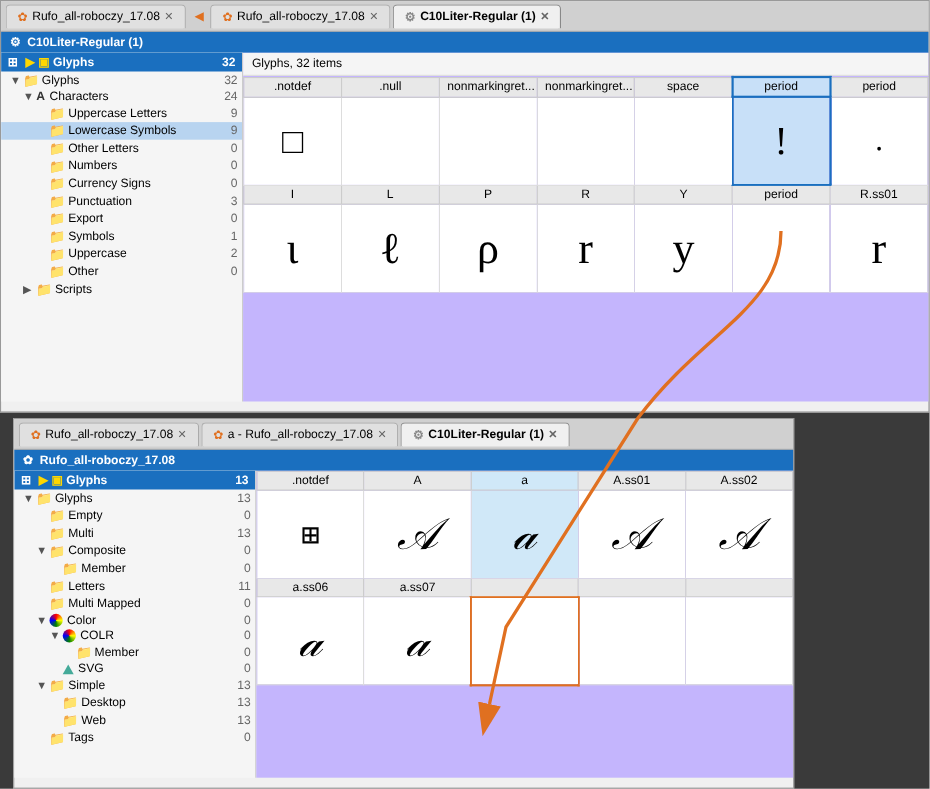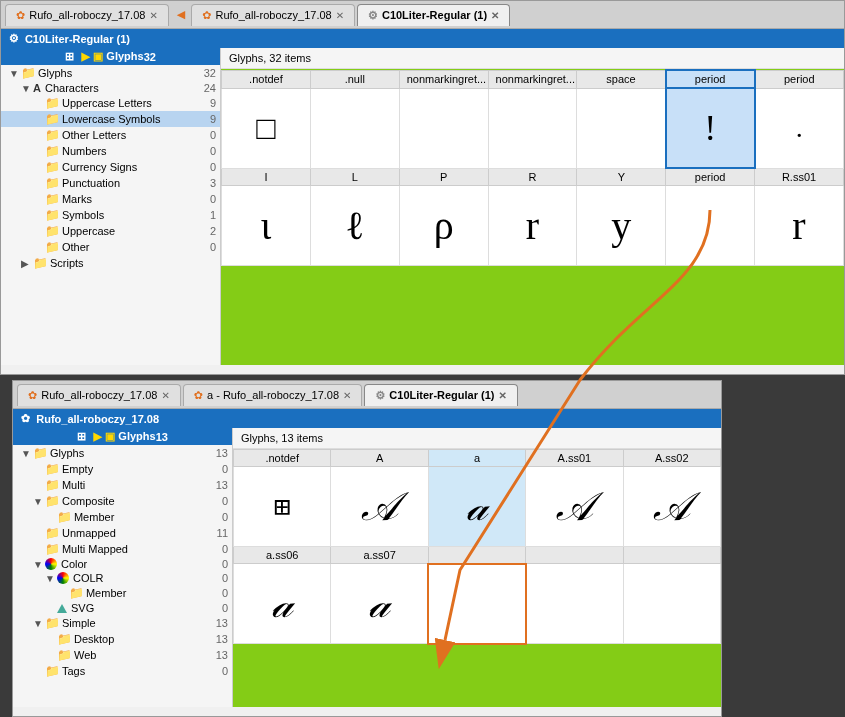--- a/index.html
+++ b/index.html
@@ -90,21 +90,21 @@
       overflow-y: auto;
     }
 
     .tree-header {
       background: #1a6fbf;
       color: white;
       padding: 2px 6px;
       font-size: 11px;
       font-weight: bold;
       display: flex;
-      justify-content: center;
+      justify-content: space-between;
       align-items: center;
     }
 
     .tree-item {
       display: flex;
       align-items: center;
       padding: 1px 4px;
       cursor: pointer;
       font-size: 11px;
       gap: 2px;
@@ -123,21 +123,21 @@
     }
 
     .folder-icon { color: #e8a000; font-size: 12px; }
     .folder-icon-blue { color: #3a8fd0; font-size: 12px; }
     .expand-icon { font-size: 10px; color: #555; width: 10px; }
 
     
     .glyph-panel {
       flex: 1;
       overflow: auto;
-      background: #84cc16;
+      background: #c4b5fd;
     }
 
     .glyph-title {
       padding: 4px 8px;
       font-size: 11px;
       background: #f5f5f5;
       border-bottom: 1px solid #ddd;
     }
 
     .glyph-table {
@@ -275,21 +275,21 @@
       </div>
       <div class="tree-item tree-indent-3">
         <span class="expand-icon"> </span>
         <span class="folder-icon">📁</span>
         <span>Punctuation</span>
         <span class="tree-count">3</span>
       </div>
       <div class="tree-item tree-indent-3">
         <span class="expand-icon"> </span>
         <span class="folder-icon">📁</span>
-        <span>Marks</span>
+        <span>Export</span>
         <span class="tree-count">0</span>
       </div>
       <div class="tree-item tree-indent-3">
         <span class="expand-icon"> </span>
         <span class="folder-icon">📁</span>
         <span>Symbols</span>
         <span class="tree-count">1</span>
       </div>
       <div class="tree-item tree-indent-3">
         <span class="expand-icon"> </span>
@@ -445,21 +445,21 @@
       </div>
       <div class="tree-item tree-indent-3">
         <span class="expand-icon"> </span>
         <span class="folder-icon">📁</span>
         <span>Member</span>
         <span class="tree-count">0</span>
       </div>
       <div class="tree-item tree-indent-2">
         <span class="expand-icon"> </span>
         <span class="folder-icon">📁</span>
-        <span>Unmapped</span>
+        <span>Letters</span>
         <span class="tree-count">11</span>
       </div>
       <div class="tree-item tree-indent-2">
         <span class="expand-icon"> </span>
         <span class="folder-icon">📁</span>
         <span>Multi Mapped</span>
         <span class="tree-count">0</span>
       </div>
       <div class="tree-item tree-indent-2">
         <span class="expand-icon">▼</span>
@@ -505,23 +505,20 @@
       </div>
       <div class="tree-item tree-indent-2">
         <span class="expand-icon"> </span>
         <span class="folder-icon">📁</span>
         <span>Tags</span>
         <span class="tree-count">0</span>
       </div>
     </div>
 
     <div class="glyph-panel">
-      <div class="glyph-title">
-        <span>Glyphs, 13 items</span>
-      </div>
       <table class="glyph-table">
         <thead>
           <tr>
             <th>.notdef</th>
             <th>A</th>
             <th style="background:#d0e8f8;">a</th>
             <th>A.ss01</th>
             <th>A.ss02</th>
           </tr>
         </thead>

